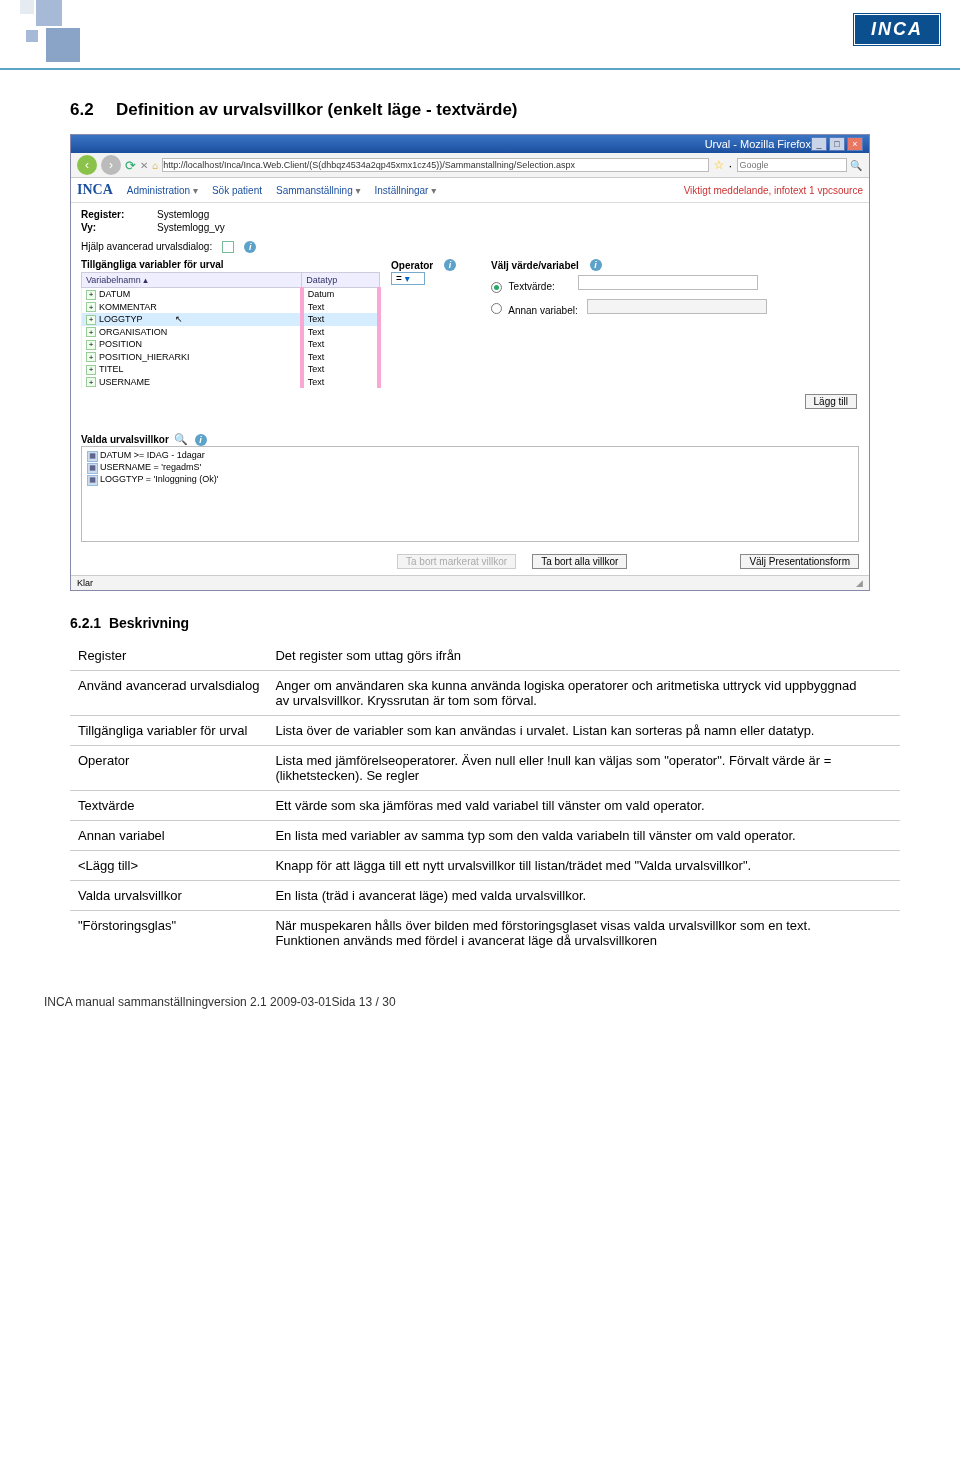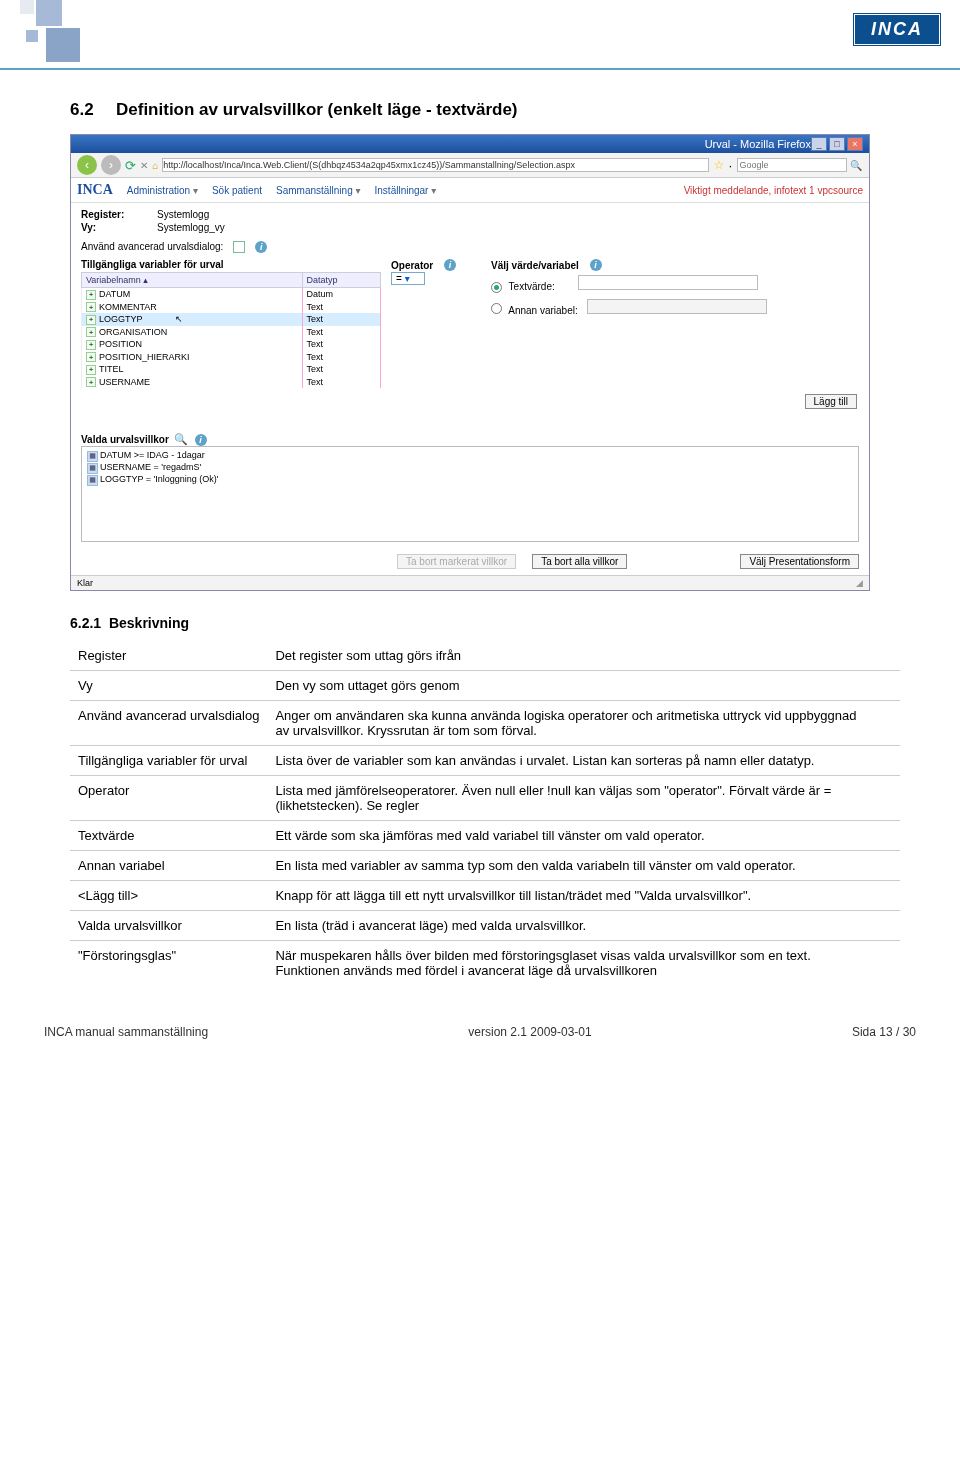--- a/index.html
+++ b/index.html
@@ -42,21 +42,21 @@
   .infoblock .row{ display:flex; gap:10px; margin-bottom:2px;}
   .infoblock .lab{ font-weight:bold; width:66px;}
   .checkbox { width:12px; height:12px; border:1px solid #7b9; display:inline-block; vertical-align:middle;}
   .info-icon { width:12px;height:12px; border-radius:50%; background:#5da2c9; color:#fff; font-size:9px; display:inline-flex; align-items:center; justify-content:center; font-style:italic; font-weight:bold;}
 
   .panel-row{ display:flex; gap:10px; padding:0 10px;}
   .var-panel{ width:300px;}
   .panel-head{ font-weight:bold; font-size:10px; display:flex; align-items:center; gap:4px; padding:2px 0;}
   .tbl{ width:100%; border-collapse:collapse; font-size:9px;}
   .tbl th{ background:#eef; border:1px solid #ccd; padding:2px 4px; text-align:left; font-weight:normal; color:#336;}
-  .tbl td{ border-left:1px solid #eee; border-right:1px solid #f9a8d4; padding:1px 4px;}
+  .tbl td{ border-left:1px solid #eee; border-right:4px solid #f9a8d4; padding:1px 4px;}
   .tbl tr.sel td{ background:#d6ecff;}
   .plus{ width:10px;height:10px; border:1px solid #9c9; background:#efe; display:inline-flex; align-items:center; justify-content:center; font-size:8px; margin-right:3px;}
   .op-col{ width:90px;}
   .op-sel{ border:1px solid #7ac; background:#fff; padding:0 14px 0 4px;}
   .right-col{ flex:1;}
   .radio{ width:11px;height:11px; border:1px solid #777; border-radius:50%; display:inline-flex; align-items:center; justify-content:center; margin-right:4px;}
   .radio.on::after{ content:""; width:5px;height:5px; border-radius:50%; background:#2a6;}
   .field-input{ border:1px solid #bbb; width:180px; height:15px; display:inline-block;}
   .btn-sm{ border:1px solid #888; background:#f4f4f4; padding:1px 8px; font-size:10px; display:inline-block;}
   .btn-sm.disabled{ color:#aaa; border-color:#ccc;}
@@ -74,21 +74,21 @@
   
   .subsection-title{ font-size:14px; font-weight:bold; margin:18px 0 10px;}
   .desc-table{ width:100%; border-collapse:collapse; font-size:13px;}
   .desc-table th{ text-align:left; font-weight:bold; padding:6px 8px; border-bottom:1px solid #555; border-top:1px solid #555;}
   .desc-table th:first-child{ width:150px;}
   .desc-table th.format{ width:70px;}
   .desc-table th.obl{ width:44px;}
   .desc-table td{ padding:7px 8px; vertical-align:top; border-bottom:1px solid #ccc;}
   .desc-table td:first-child{ white-space:nowrap;}
 
-  .footer{ margin-top:40px; padding:0 44px 30px; display:flex; justify-content:space-between; font-size:12px; color:#333;}
+  .footer{ margin-top:40px; padding:0 44px 30px; display:flex; justify-content:flex-start; font-size:12px; color:#333;}
 </style>
 </head>
 <body>
 
 <div class="page-header">
   <div class="deco-squares">
     <div class="sq s1"></div>
       <div class="sq s2"></div>
       <div class="sq s3"></div>
       <div class="sq s4"></div>
@@ -133,21 +133,21 @@
     <div class="infoblock">
       <div class="row">
           <span class="lab">Register:</span>
           <span>Systemlogg</span>
         </div>
       <div class="row">
           <span class="lab">Vy:</span>
           <span>Systemlogg_vy</span>
         </div>
       <div class="row" style="margin-top:8px;">
-        <span>Använd avancerad urvalsdialog:</span>
+        <span>Hjälp avancerad urvalsdialog:</span>
         <span class="checkbox"></span>
         <span class="info-icon">i</span>
       </div>
     </div>
 
     <div class="panel-row">
       <div class="var-panel">
         <div class="panel-head">
             <span>Tillgängliga variabler för urval</span>
           </div>
@@ -246,26 +246,20 @@
 
   <table class="desc-table">
     <tbody>
     <tr>
           <td>Register</td>
           <td>Det register som uttag görs ifrån</td>
           <td></td>
           <td></td>
         </tr>
     <tr>
-          <td>Vy</td>
-          <td>Den vy som uttaget görs genom</td>
-          <td></td>
-          <td></td>
-        </tr>
-    <tr>
           <td>Använd avancerad urvalsdialog</td>
           <td>Anger om användaren ska kunna använda logiska operatorer och aritmetiska uttryck vid uppbyggnad av urvalsvillkor. Kryssrutan är tom som förval.</td>
           <td></td>
           <td></td>
         </tr>
     <tr>
           <td>Tillgängliga variabler för urval</td>
           <td>Lista över de variabler som kan användas i urvalet. Listan kan sorteras på namn eller datatyp.</td>
           <td></td>
           <td></td>

